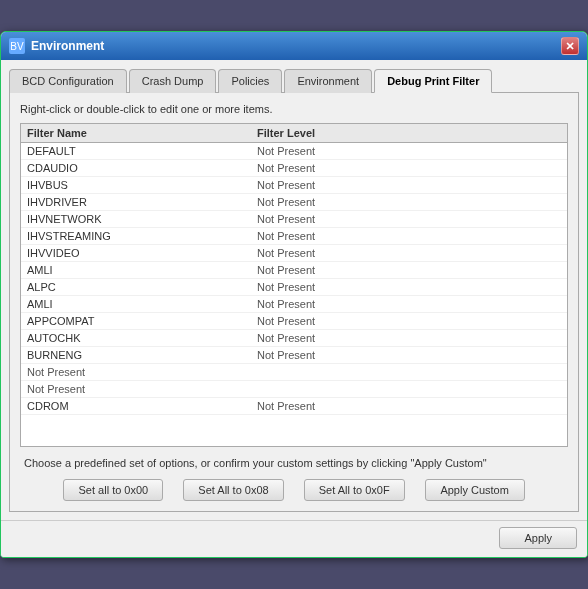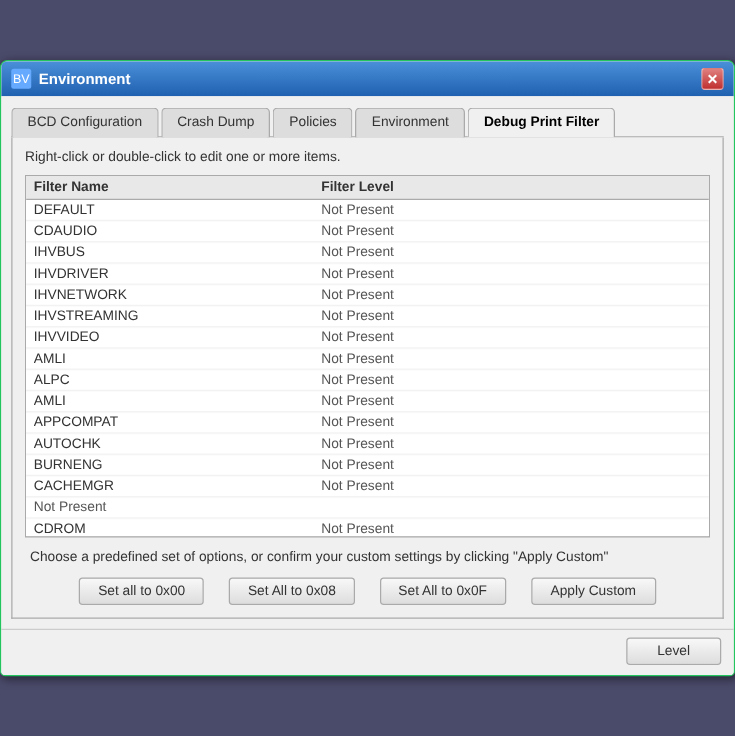--- a/index.html
+++ b/index.html
@@ -121,21 +121,21 @@
 
     .instruction-text {
       font-size: 11px;
       color: #333;
       margin-bottom: 8px;
     }
 
     .list-container {
       border: 1px solid #aaa;
       background: white;
-      height: 290px;
+      height: 324px;
       overflow-y: scroll;
       overflow-x: hidden;
     }
 
     .list-header {
       display: flex;
       background: #e8e8e8;
       border-bottom: 1px solid #aaa;
       padding: 3px 6px;
       font-weight: 600;
@@ -307,21 +307,20 @@
     </div>
             <div class="list-row">
       <div class="col-name">AUTOCHK</div>
       <div class="col-level">Not Present</div>
     </div>
             <div class="list-row">
       <div class="col-name">BURNENG</div>
       <div class="col-level">Not Present</div>
     </div>
             <div class="list-row">
-      <div class="col-name">CACHEMGR</div>
       <div class="col-level">Not Present</div>
     </div>
             <div class="list-row">
       <div class="col-level">Not Present</div>
     </div>
             <div class="list-row">
       <div class="col-name">CDROM</div>
       <div class="col-level">Not Present</div>
     </div>
           </div>
@@ -341,16 +340,16 @@
         </button>
         <button class="action-btn">
           <span>Apply Custom</span>
         </button>
       </div>
     </div>
   </div>
 
   <div class="footer-area">
     <button class="exit-btn">
-      <span>Level</span>
+      <span>Apply</span>
     </button>
   </div>
 </div>
 
 </body></html>

